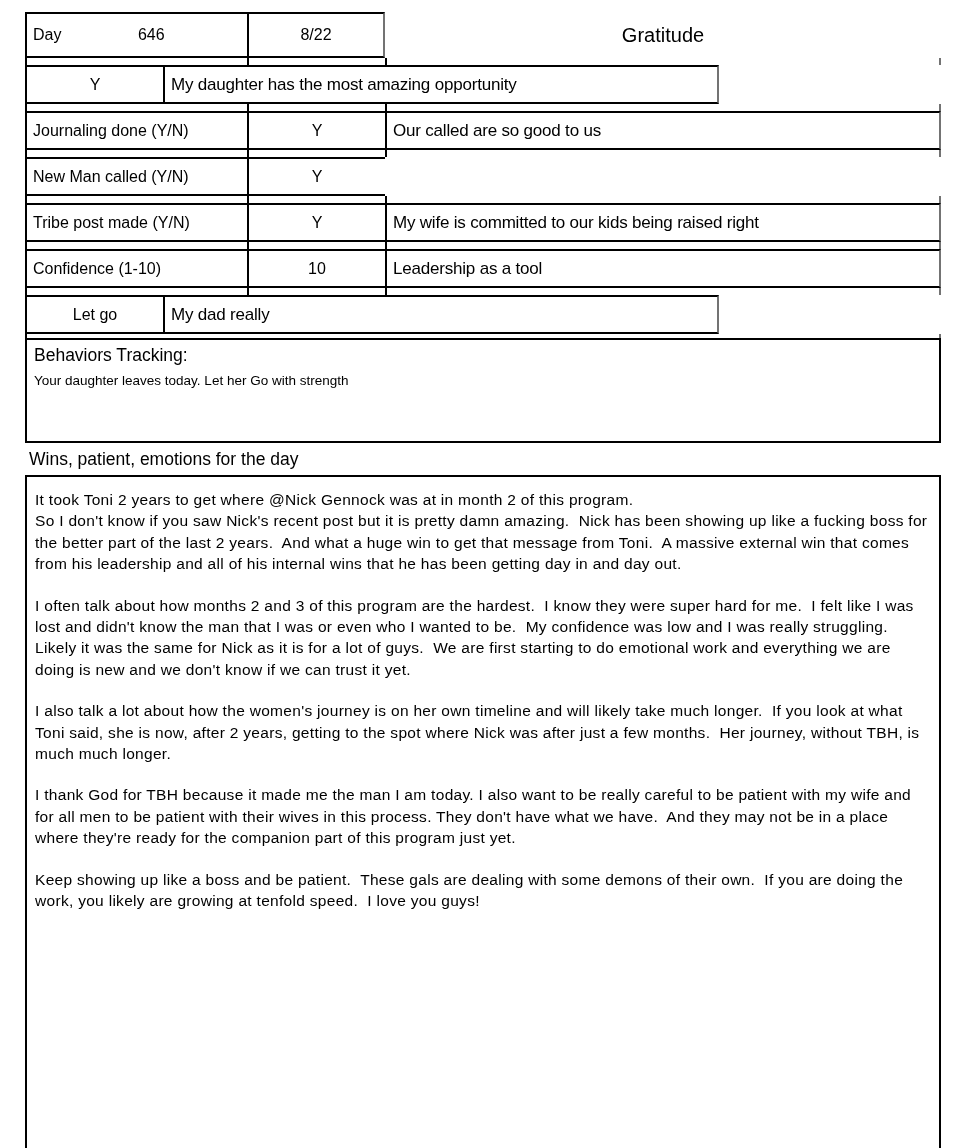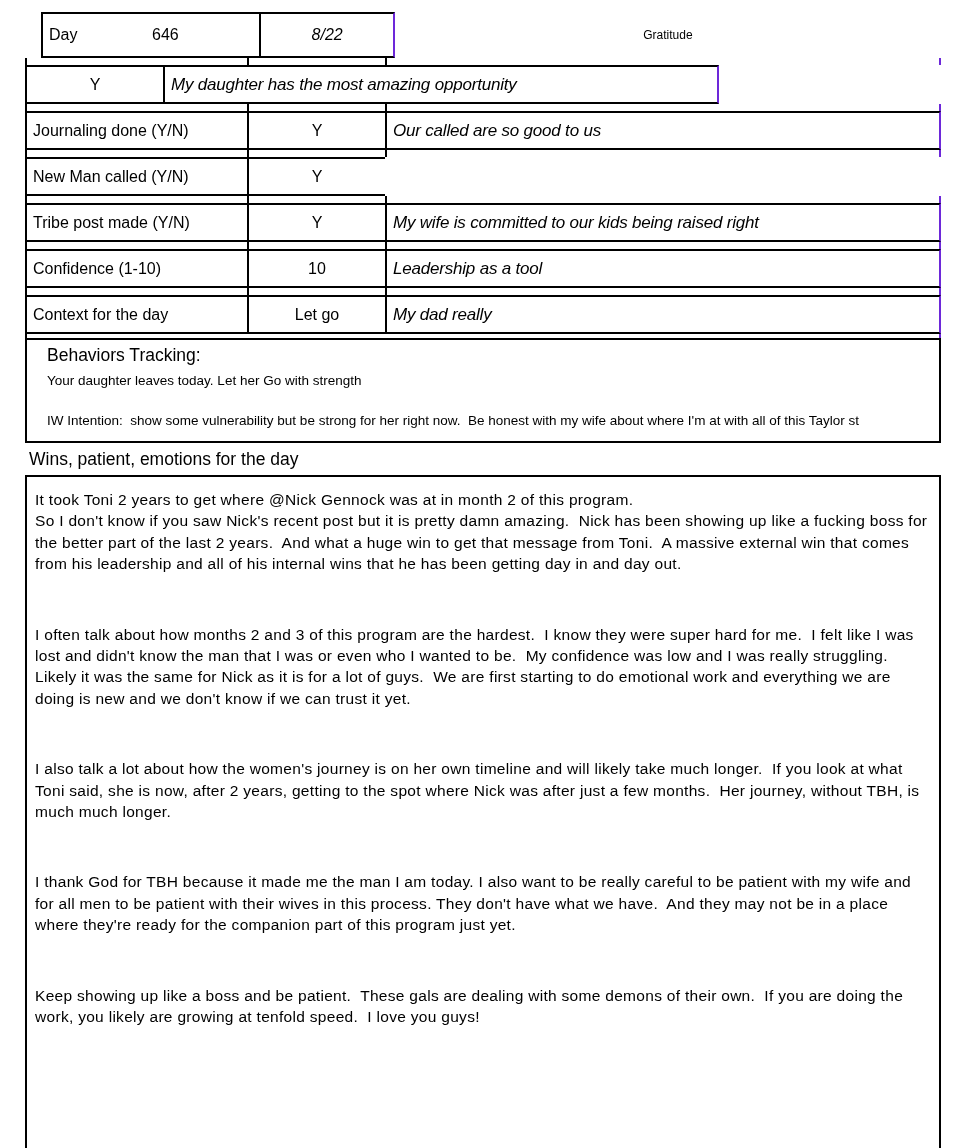--- a/index.html
+++ b/index.html
@@ -9,53 +9,53 @@
     background: #ffffff;
     color: #000000;
     font-family: "Liberation Sans", sans-serif;
     overflow: hidden;
   }
   .sheet { padding: 12px 18px 0 25px; width: 959px; }
 
   
   .tracker { width: 916px; }
   .trow { display: flex; }
-  .trow.head { height: 46px; margin-left: 16px; }
+  .trow.head { height: 46px; }
   .trow.data { height: 39px; }
   .trow.spacer { height: 7px; }
   .trow.spacer-sm { height: 4px; }
 
   .c1 { width: 222px; }
   .c2 { width: 138px; }
   .c3 { width: 556px; }
 
   .cell {
     display: flex; align-items: center;
     padding: 0 6px;
     font-size: 16px;
     overflow: hidden;
     white-space: pre;
   }
   .bL { border-left: 2px solid #000; }
-  .bR { border-right: 2px solid #6d28d9; font-style: italic; }
+  .bR { border-right: 2px solid #737373; }
   .bT { border-top: 2px solid #000; }
   .bB { border-bottom: 2px solid #000; }
   .center { justify-content: center; padding: 0; }
   .grat {
     font-size: 17px;
     letter-spacing: -0.2px;
   }
   .day-num { flex: 1; text-align: center; }
-  .grat-head { font-size: 12px; }
+  .grat-head { font-size: 20px; }
 
   
   .behaviors {
     width: 916px; height: 105px;
     border: 2px solid #000;
-    padding: 3px 20px;
+    padding: 3px 7px;
     overflow: hidden;
   }
   .behaviors-title { font-size: 17.5px; margin-top: 2px; }
   .behaviors-note { font-size: 13.5px; margin-top: 7px; white-space: pre; }
   .behaviors-intention {
     font-size: 13.5px; margin-top: 25px;
     white-space: pre; overflow: hidden;
   }
 
   
@@ -69,21 +69,21 @@
     width: 916px; height: 676px;
     border: 2px solid #000;
     padding: 12px 8px;
     overflow: hidden;
     font-size: 15.5px;
     letter-spacing: 0.3px;
     line-height: 21.4px;
   }
   .wins-box p { margin: 0; white-space: pre-wrap; }
   .wins-box p.gap-lg { }
-  .wins-box p.gap { margin-top: 49px; }
+  .wins-box p.gap { margin-top: 20px; }
 </style>
 </head>
 <body>
 
 <div class="sheet">
 
   <div class="tracker">
 
     <div class="trow head">
       <div class="cell c1 bL bT bB">
@@ -152,36 +152,34 @@
       <div class="cell c3 bL bT bB bR grat">Leadership as a tool</div>
     </div>
 
     <div class="trow spacer">
       <div class="c1 bL"></div>
         <div class="c2 bL"></div>
         <div class="c3 bL bR"></div>
     </div>
 
     <div class="trow data">
-      <div class="cell c1 bL bT bB">Context for the day</div>
       <div class="cell c2 bL bT bB center">Let go</div>
       <div class="cell c3 bL bT bB bR grat">My dad really</div>
     </div>
 
     <div class="trow spacer-sm">
       <div class="c1 bL"></div>
         <div class="c2"></div>
         <div class="c3 bR"></div>
     </div>
   </div>
 
   <div class="behaviors">
     <div class="behaviors-title">Behaviors Tracking:</div>
     <div class="behaviors-note">Your daughter leaves today. Let her Go with strength</div>
-    <div class="behaviors-intention">IW Intention:  show some vulnerability but be strong for her right now.  Be honest with my wife about where I'm at with all of this Taylor st</div>
   </div>
 
   <div class="wins-heading">Wins, patient, emotions for the day</div>
 
   <div class="wins-box">
     <p>It took Toni 2 years to get where @Nick Gennock was at in month 2 of this program.</p>
     <p class="gap-lg">So I don't know if you saw Nick's recent post but it is pretty damn amazing.  Nick has been showing up like a fucking boss for the better part of the last 2 years.  And what a huge win to get that message from Toni.  A massive external win that comes from his leadership and all of his internal wins that he has been getting day in and day out.</p>
     <p class="gap">I often talk about how months 2 and 3 of this program are the hardest.  I know they were super hard for me.  I felt like I was lost and didn't know the man that I was or even who I wanted to be.  My confidence was low and I was really struggling.  Likely it was the same for Nick as it is for a lot of guys.  We are first starting to do emotional work and everything we are doing is new and we don't know if we can trust it yet.</p>
     <p class="gap">I also talk a lot about how the women's journey is on her own timeline and will likely take much longer.  If you look at what Toni said, she is now, after 2 years, getting to the spot where Nick was after just a few months.  Her journey, without TBH, is much much longer.</p>
     <p class="gap">I thank God for TBH because it made me the man I am today. I also want to be really careful to be patient with my wife and for all men to be patient with their wives in this process. They don't have what we have.  And they may not be in a place where they're ready for the companion part of this program just yet.</p>

